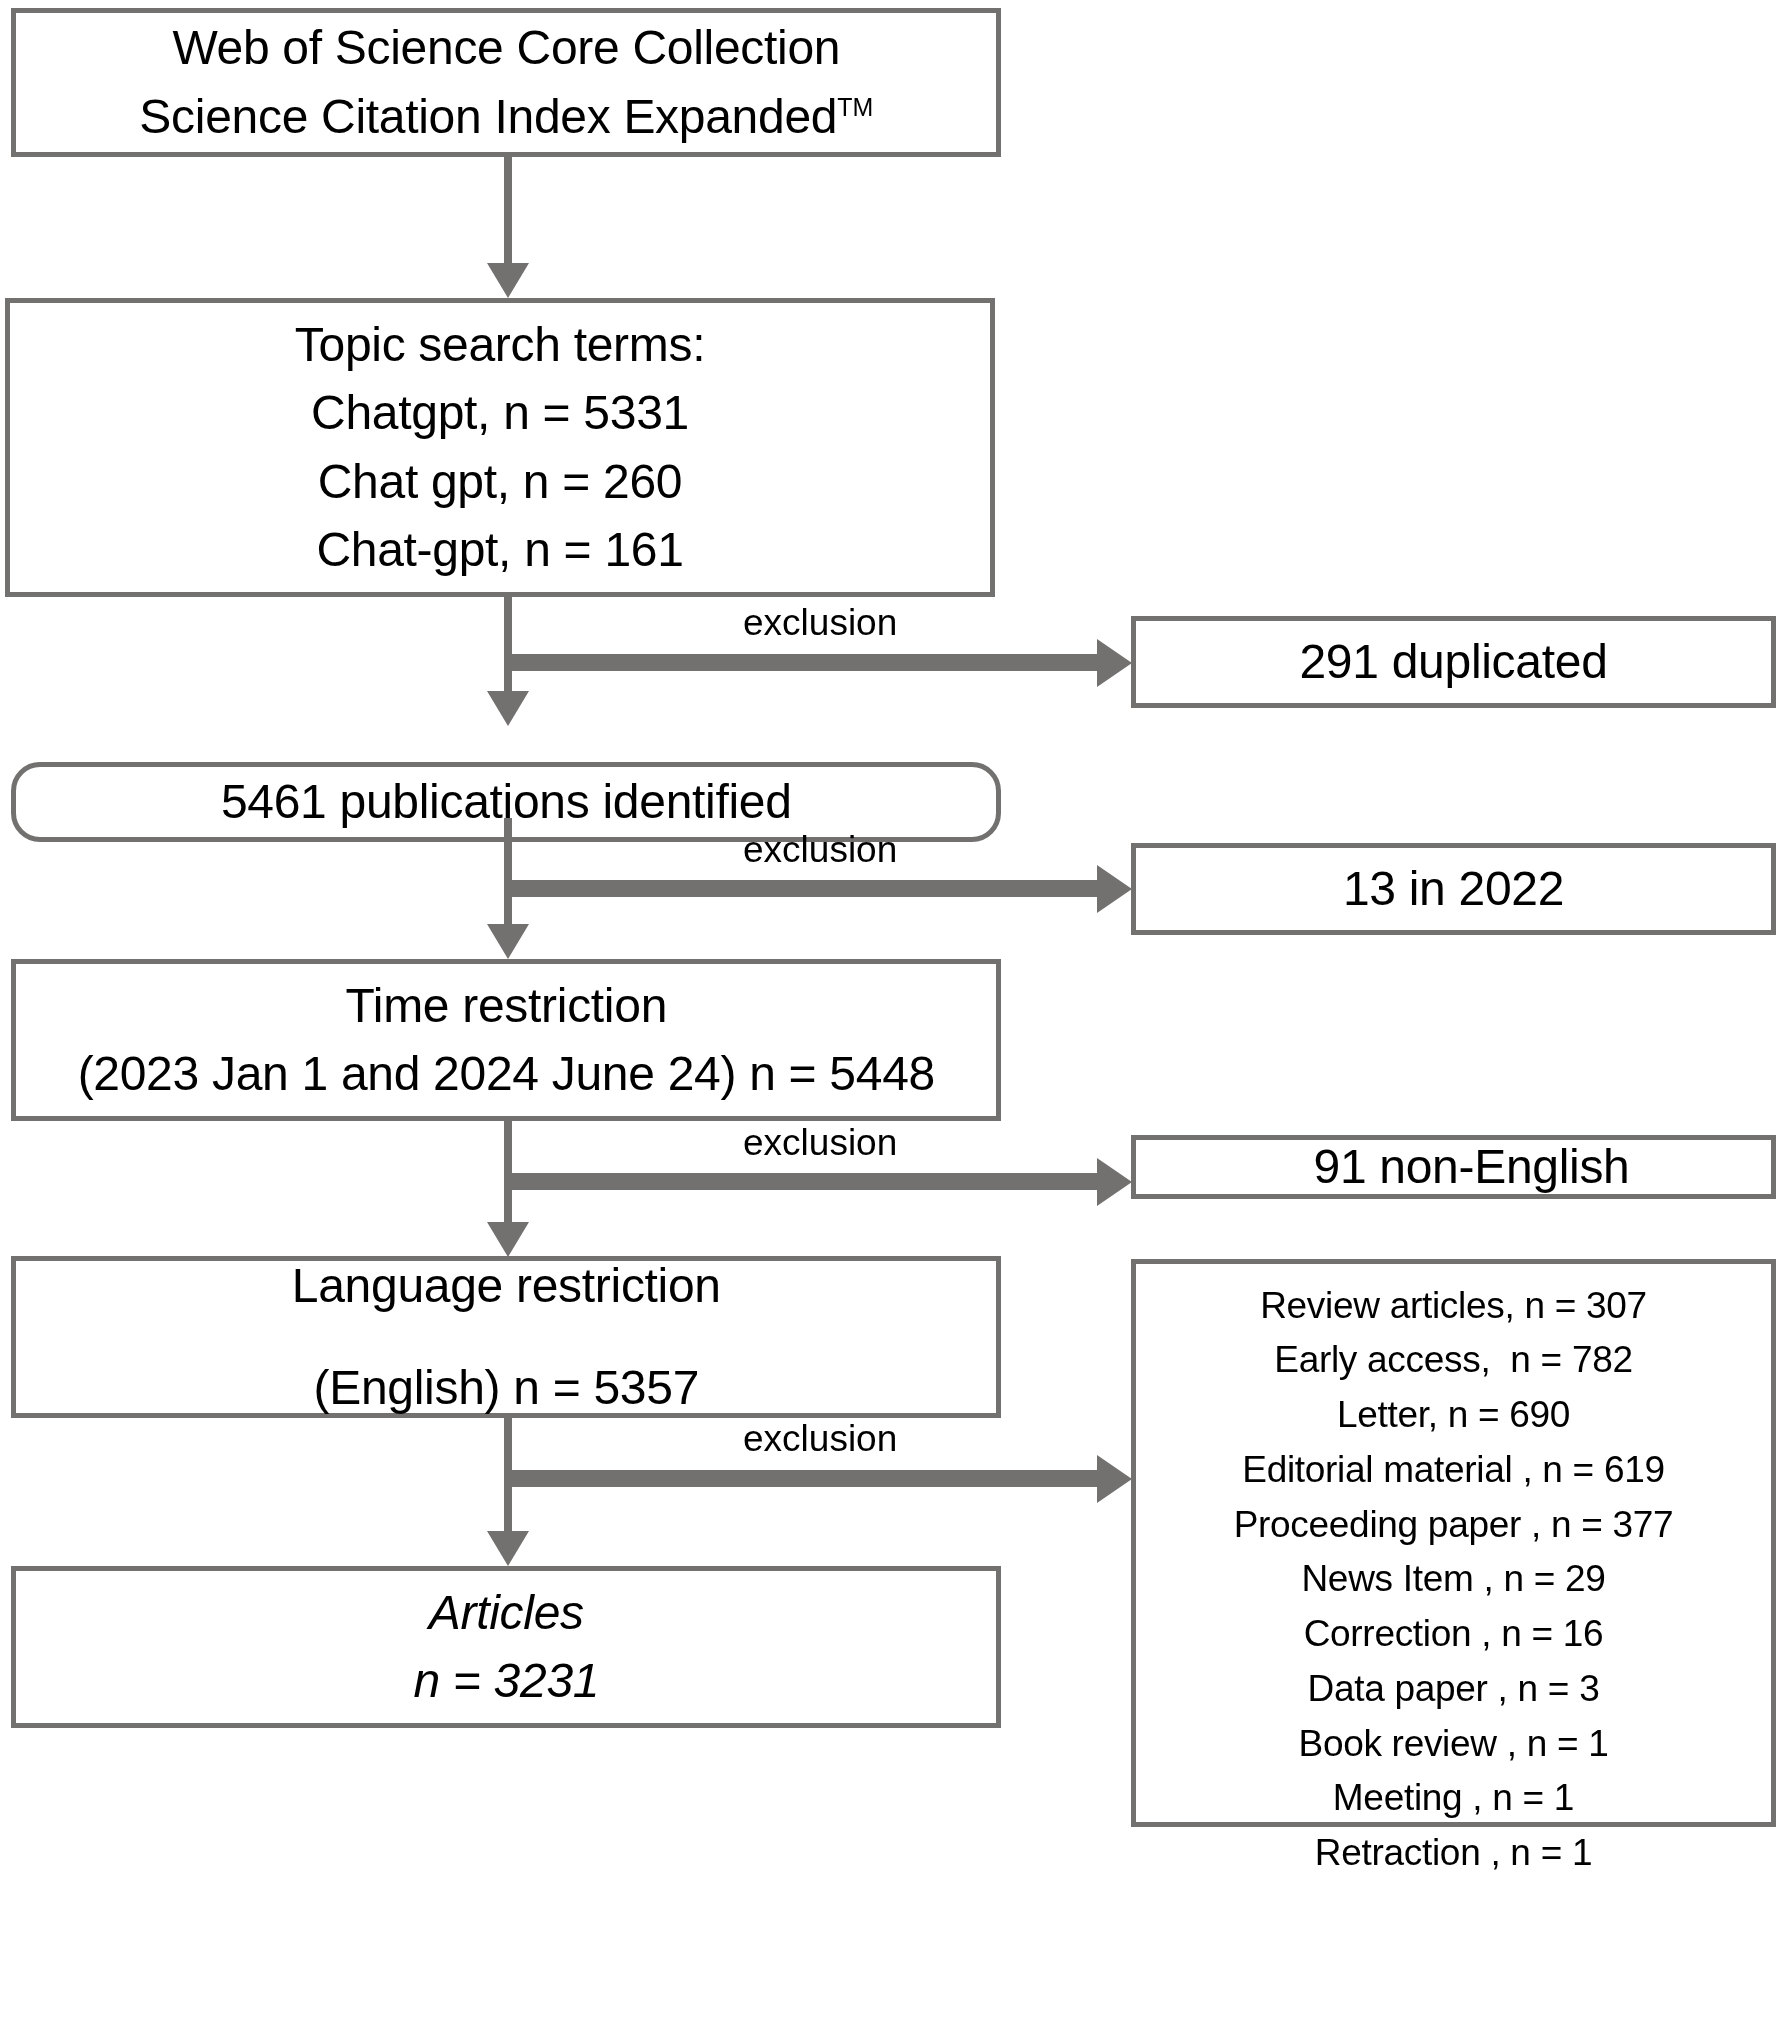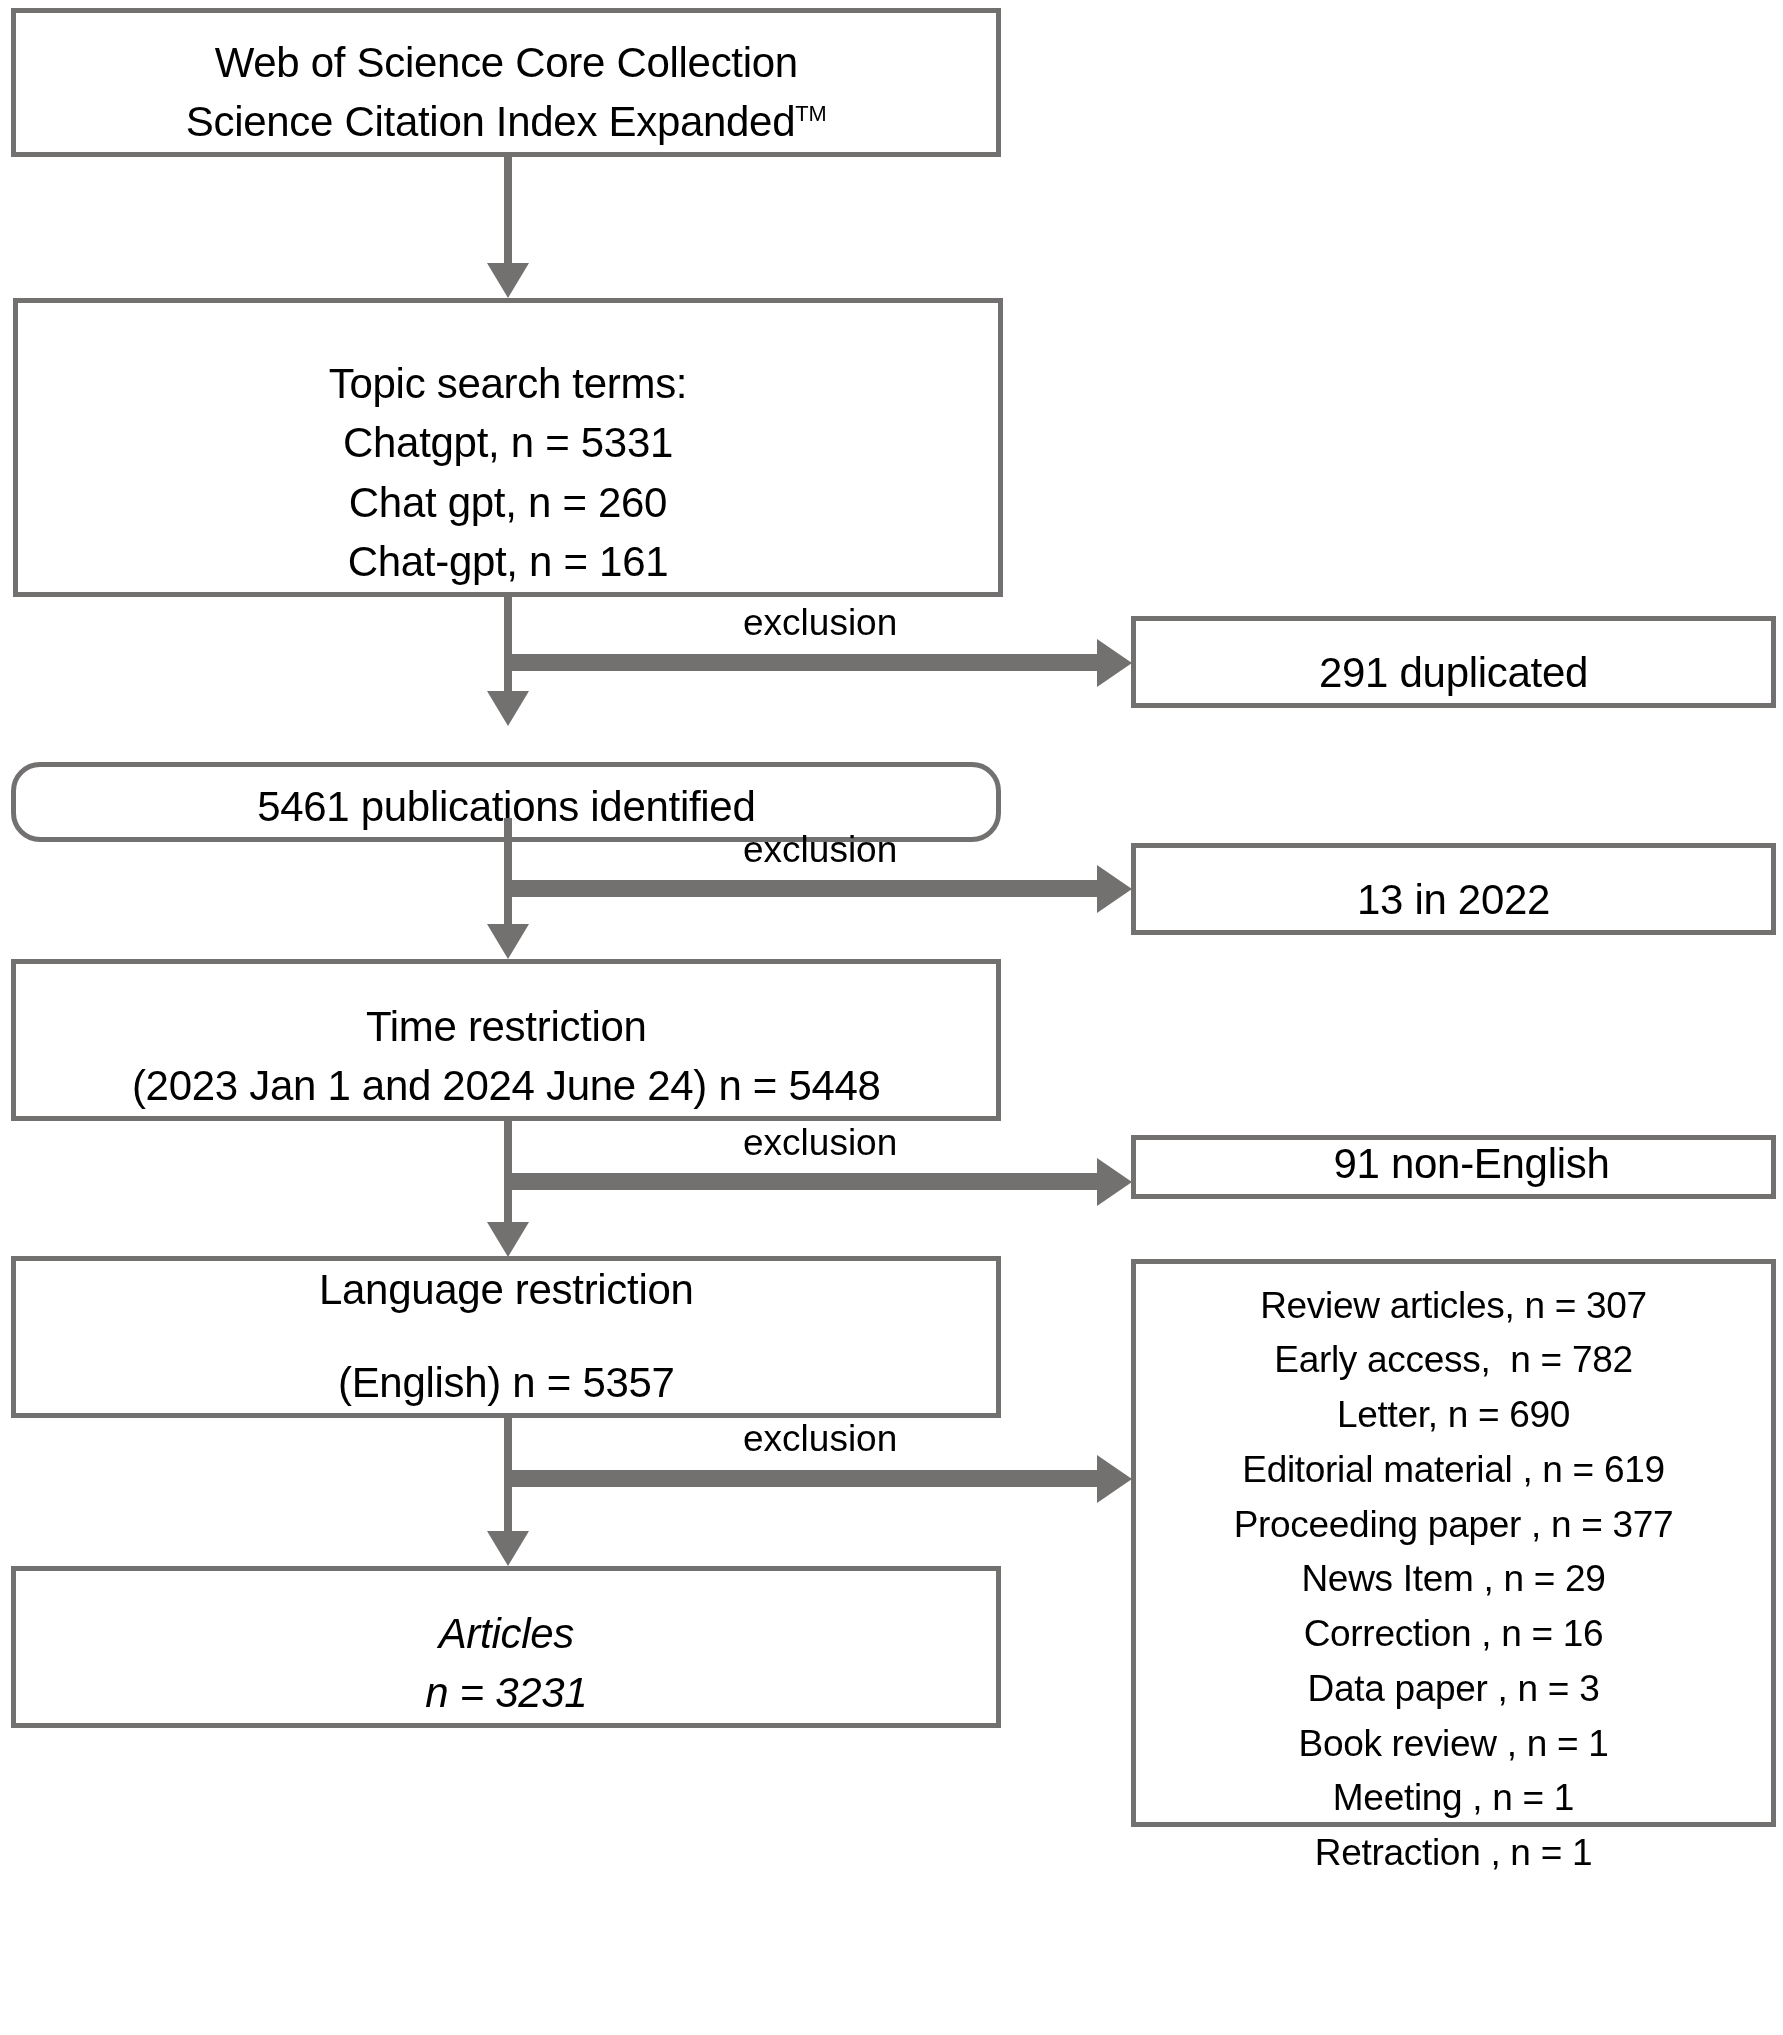--- a/index.html
+++ b/index.html
@@ -23,31 +23,31 @@
 
   
   .box {
     position: absolute;
     box-sizing: border-box;
     background: #ffffff;
     border: 5px solid #737070;
     display: flex;
     flex-direction: column;
     align-items: center;
-    justify-content: flex-end;
+    justify-content: center;
     text-align: center;
     line-height: 1.42;
-    font-size: 42px;
+    font-size: 48px;
     letter-spacing: -0.3px;
   }
   .box .line { display: block; white-space: pre; }
 
   
   #box-source   { left: 11.3px;  top: 8px;   width: 990px; height: 149px; }
-  #box-search   { left: 13px;  top: 298px;  width: 990px; height: 299px; }
+  #box-search   { left: 5px;  top: 298px;  width: 990px; height: 299px; }
   #box-identified { left: 11.3px; top: 762px; width: 990px; height: 80px; border-radius: 29px; }
   #box-time     { left: 11.3px;  top: 959px; width: 990px; height: 162px; }
   #box-language { left: 11.3px;  top: 1256px; width: 990px; height: 162px; gap: 34px; }
   #box-articles { left: 11.3px;  top: 1566px; width: 990px; height: 162px; font-style: italic; }
 
   
   #box-dup      { left: 1131px; top: 616px; width: 645px; height: 92px; }
   {}
   #box-2022     { left: 1131px; top: 843px; width: 645px; height: 92px; }
   #box-noneng   { left: 1131px; top: 1135px; width: 645px; height: 64px; padding-left: 36px; }

